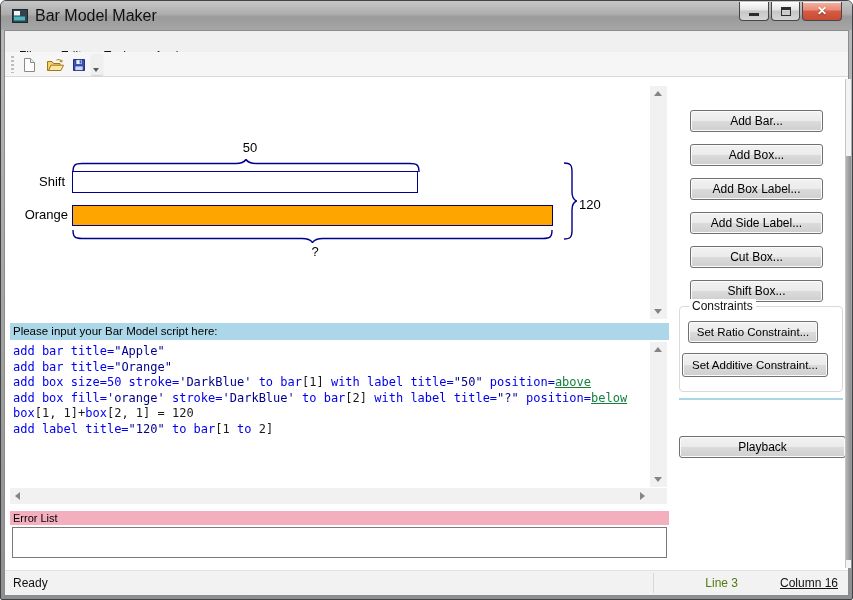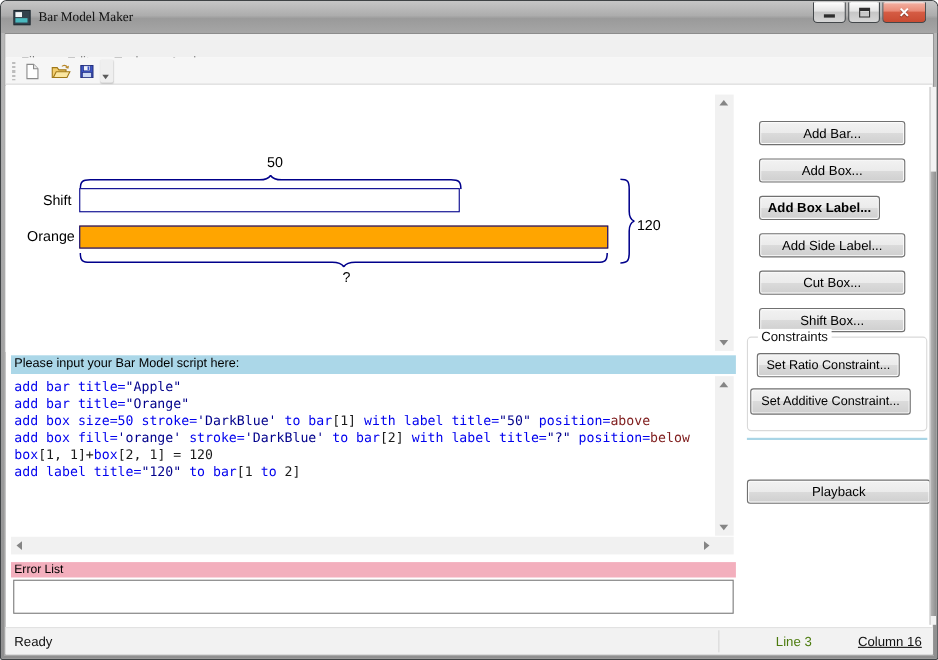--- a/index.html
+++ b/index.html
@@ -5,21 +5,21 @@
   * { margin:0; padding:0; box-sizing:border-box; }
   html,body { width:853px; height:600px; overflow:hidden; font-family:"Liberation Sans",sans-serif; }
   #app { position:relative; width:853px; height:600px; }
 
   
   .frame { position:absolute; inset:0; border:1px solid #3f4345; border-radius:6px 6px 2px 2px;
            background:linear-gradient(#b9b9b9,#a2a2a2 55%,#8f8f8f); box-shadow:inset 0 1px 0 rgba(255,255,255,.45); }
   .titlebar { position:absolute; left:1px; top:1px; width:851px; height:29px; border-radius:5px 5px 0 0;
               background:linear-gradient(#c6c6c6,#adadad 45%,#9a9a9a 55%,#a6a6a6); }
   .app-icon { position:absolute; left:11px; top:7px; width:16px; height:16px; }
-  .title-text { position:absolute; left:34px; top:0; height:29px; line-height:29px; font-size:12px; color:#111;font-family:Liberation Serif, serif; }
+  .title-text { position:absolute; left:34px; top:0; height:29px; line-height:29px; font-size:16px; color:#111; }
 
   .winbtn { position:absolute; top:1px; height:19px; border:1px solid #43474a; border-top:none;
             border-radius:0 0 4px 4px; display:flex; align-items:center; justify-content:center;
             background:linear-gradient(#fefefe,#e3e3e3 45%,#c6c6c6 50%,#d6d6d6); box-shadow:inset 0 1px 0 rgba(255,255,255,.85); cursor:pointer; }
   .winbtn.min { left:738px; width:30px; }
   .winbtn.max { left:770px; width:29px; }
   .winbtn.close { left:801px; width:40px;
             background:linear-gradient(#f3b3a5,#e98a76 45%,#d55c44 50%,#c94b32); }
   .glyph-min { width:10px; height:3px; background:#2e2e2e; margin-top:7px; }
   .glyph-max { width:10px; height:9px; border:1px solid #2e2e2e; border-top-width:3px; }
@@ -55,21 +55,21 @@
   .scroll-corner { position:absolute; left:650px; top:488px; width:17px; height:16px; background:#f1f1f1; }
 
   
   .script-header { position:absolute; left:10px; top:323px; width:659px; height:17px; background:#ABD7E8;
                    font-size:11.5px; line-height:17px; padding-left:3px; color:#000; }
   .code-area { position:absolute; left:10px; top:340px; width:640px; height:147px; background:#fff; overflow:hidden;
                font-family:"DejaVu Sans Mono",monospace; font-size:12px; padding:4px 0 0 3px; }
   .code-line { height:15.6px; line-height:15.6px; white-space:pre; }
   .tok-kw { color:#0000EE; }
   .tok-str { color:#00008B; }
-  .tok-pos { color:#7f1d1d; }
+  .tok-pos { color:#15803d;text-decoration:underline; }
   .tok-pl { color:#1a1a1a; }
 
   
   .error-header { position:absolute; left:10px; top:511px; width:659px; height:14px; background:#F3AFBD;
                   font-size:11px; line-height:14px; padding-left:3px; color:#000; }
   .error-box { position:absolute; left:12px; top:527px; width:655px; height:31px; background:#fff; border:1px solid #7a7a7a; }
 
   
   .statusbar { position:absolute; left:5px; top:570px; width:843px; height:25px; background:#f2f2f2; border-top:1px solid #e2e2e2; }
   .status-ready { position:absolute; left:8px; top:0; line-height:24px; font-size:12px; color:#111; }
@@ -201,21 +201,21 @@
 
   <div class="statusbar">
     <span class="status-ready">Ready</span>
     <span class="status-sep"></span>
     <span class="status-line">Line 3</span>
     <span class="status-col">Column 16</span>
   </div>
 
   <div class="btn" style="left:690px; top:110px; width:133px; height:22px;">Add Bar...</div>
   <div class="btn" style="left:690px; top:144px; width:133px; height:22px;">Add Box...</div>
-  <div class="btn" style="left:690px; top:178px; width:110px; height:22px;font-weight:bold;">Add Box Label...</div>
+  <div class="btn" style="left:690px; top:178px; width:133px; height:22px;">Add Box Label...</div>
   <div class="btn" style="left:690px; top:212px; width:133px; height:22px;">Add Side Label...</div>
   <div class="btn" style="left:690px; top:246px; width:133px; height:22px;">Cut Box...</div>
   <div class="btn" style="left:690px; top:280px; width:133px; height:22px;">Shift Box...</div>
 
   <div class="groupbox">
     <span class="groupbox-label">Constraints</span>
     <div class="btn small-text" style="left:8px; top:14px; width:130px; height:22px;">Set Ratio Constraint...</div>
     <div class="btn small-text" style="left:2px; top:46px; width:146px; height:24px;">Set Additive Constraint...</div>
   </div>
 

